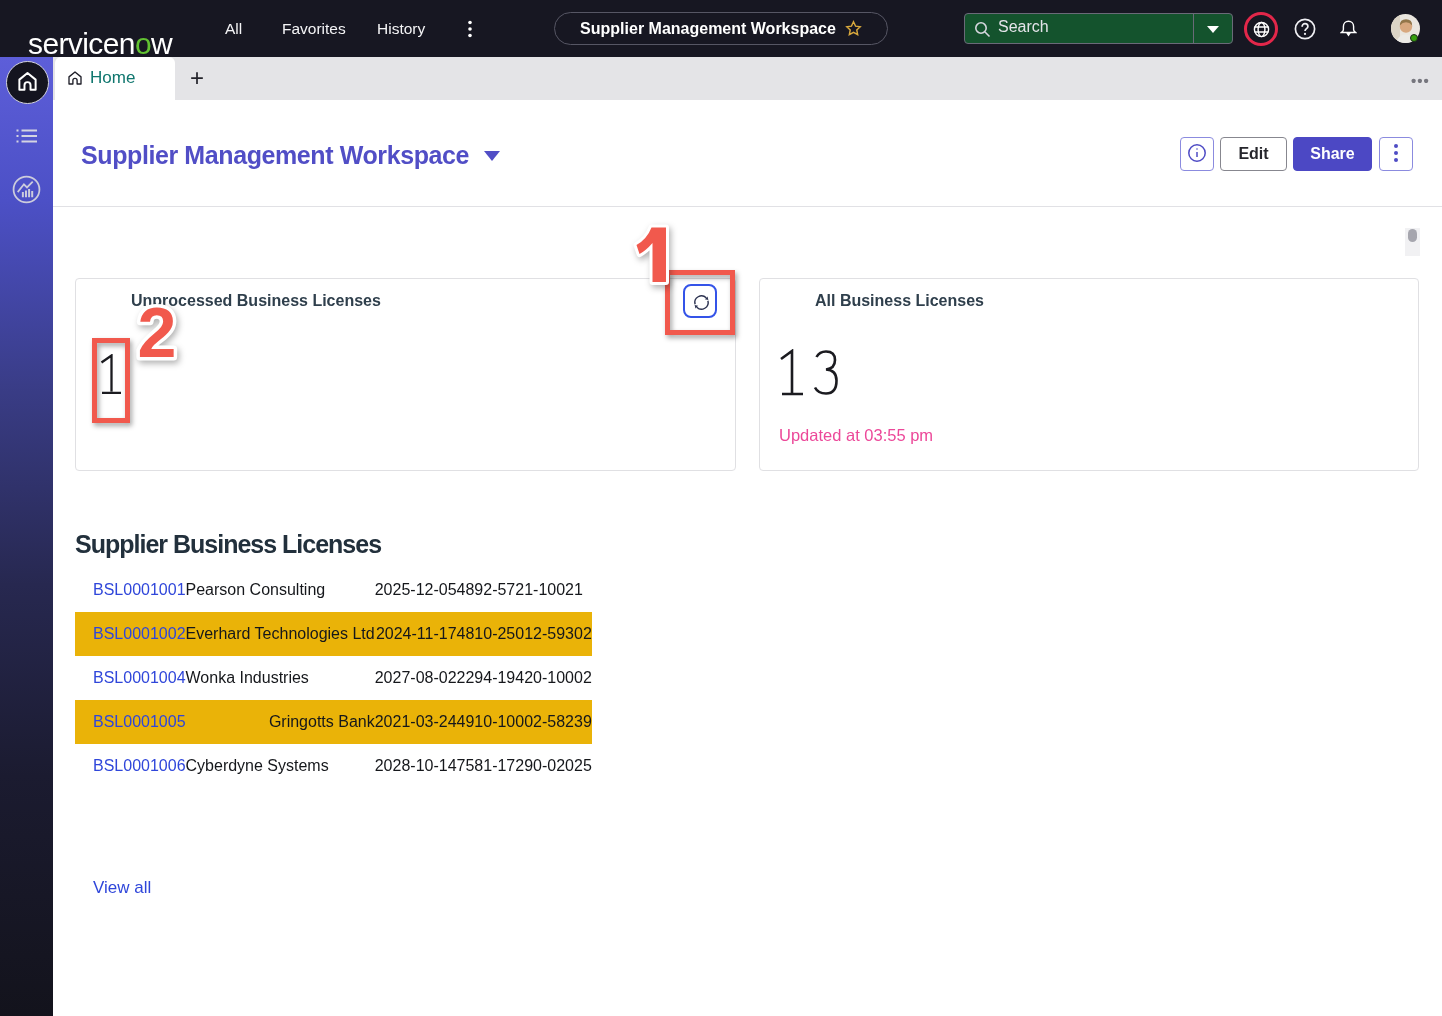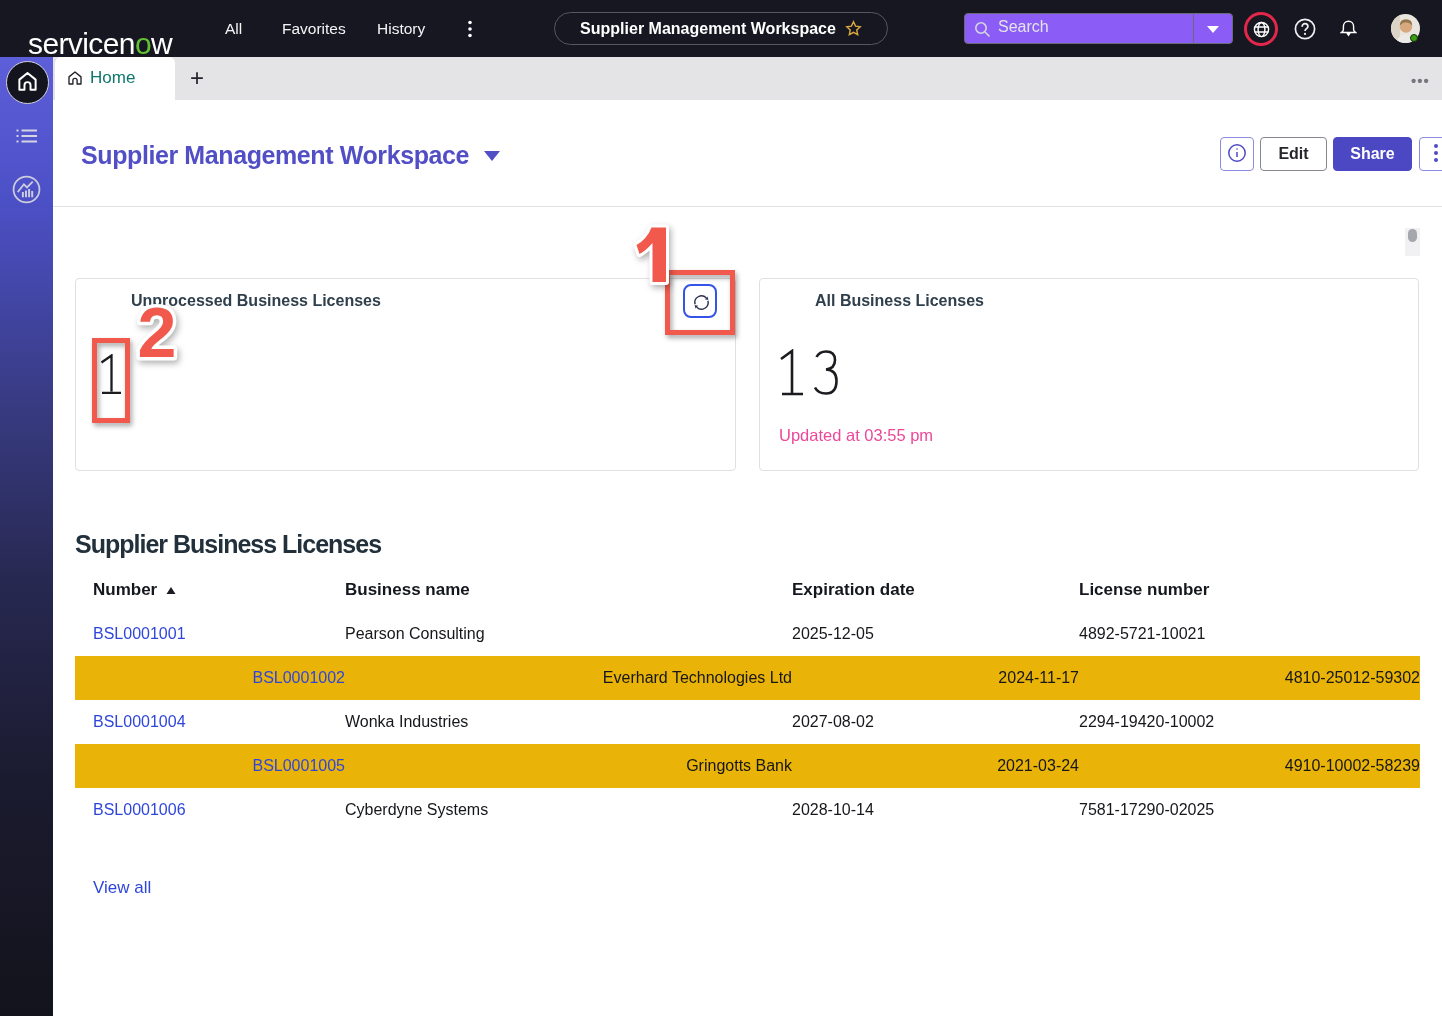--- a/index.html
+++ b/index.html
@@ -7,21 +7,21 @@
   body { font-family:"Liberation Sans", sans-serif; background:#fff; position:relative; }
   .abs { position:absolute; }
 
   
   .header { position:absolute; left:0; top:0; width:1442px; height:57px; background:#171722; }
   .logo { position:absolute; left:28px; top:28px; font-size:30px; font-weight:normal; color:#fff; letter-spacing:-0.6px; line-height:32px; }
   .logo .green { color:#62c232; }
   .nav { position:absolute; top:0; height:72px; line-height:57px; color:#f4f4f6; font-size:15.5px; font-weight:500; }
   .pill { position:absolute; left:554px; top:12px; width:334px; height:33px; border:1px solid #565664; border-radius:17px; color:#fff; font-size:16px; font-weight:bold; text-align:center; line-height:31px; }
   .pill svg { vertical-align:-3px; margin-left:9px; }
-  .search { position:absolute; left:964px; top:13px; width:269px; height:31px; background:#8b5cf6; border:1px solid #6a6a78; border-radius:4px; }
+  .search { position:absolute; left:964px; top:13px; width:269px; height:31px; background:#14532d; border:1px solid #6a6a78; border-radius:4px; }
   .search .divider { position:absolute; left:228px; top:0; width:1px; height:29px; background:#6a6a78; }
   .search .txt { position:absolute; left:33px; top:4px; font-size:16px; color:#e4e4ea; }
   .search .caret { position:absolute; left:242px; top:12px; width:0; height:0; border-left:6px solid transparent; border-right:6px solid transparent; border-top:7px solid #fff; }
   .globering { position:absolute; left:1244px; top:11.5px; width:34px; height:34px; border:3px solid #e3274a; border-radius:50%; }
   .avatar { position:absolute; left:1391px; top:14px; width:29px; height:29px; border-radius:50%; overflow:hidden; }
   .statusdot { position:absolute; left:1409.5px; top:33.5px; width:8px; height:8px; background:#36a00d; border:1px solid #1d2b1a; border-radius:50%; }
 
   
   .tabstrip { position:absolute; left:53px; top:57px; width:1389px; height:43px; background:#e4e4e7; }
   .tab { position:absolute; left:2px; top:0; width:120px; height:43px; background:#fff; border-radius:6px 6px 0 0; }
@@ -31,21 +31,21 @@
 
   
   .sidebar { position:absolute; left:0; top:57px; width:53px; height:959px;
     background:linear-gradient(180deg, #5d5ed9 0%, #4c50c6 15%, #393c85 35%, #272850 55%, #1b1b30 75%, #13131c 100%); }
   .homecircle { position:absolute; left:6px; top:4px; width:43px; height:43px; border-radius:50%; background:#14141f; border:1.5px solid #d3d3de; }
 
   
   .main { position:absolute; left:53px; top:100px; width:1389px; height:916px; background:#fff; }
   .title { position:absolute; left:28px; top:41px; font-size:25px; font-weight:bold; color:#514ec6; letter-spacing:-0.4px; }
   .titlecaret { position:absolute; left:431px; top:51px; width:0; height:0; border-left:8px solid transparent; border-right:8px solid transparent; border-top:10px solid #514ec6; }
-  .btn { position:absolute; top:37px; height:34px; border-radius:4px; background:#fff; font-size:16px; font-weight:bold; text-align:center; line-height:32px;margin-left:40px; }
+  .btn { position:absolute; top:37px; height:34px; border-radius:4px; background:#fff; font-size:16px; font-weight:bold; text-align:center; line-height:32px; }
   .btn.info { left:1127px; width:34px; border:1px solid #8b8bdf; }
   .btn.edit { left:1167px; width:67px; border:1px solid #87878f; color:#26262c; }
   .btn.share { left:1240px; width:79px; background:#4c48c4; color:#fff; border:1px solid #4c48c4; }
   .btn.kebab { left:1326px; width:34px; border:1px solid #8b8bdf; color:#4f4cc5; }
   .hr { position:absolute; left:0px; top:106px; width:1389px; height:1px; background:#e1e1e5; }
 
   .scrolltrack { position:absolute; left:1352px; top:128px; width:15px; height:28px; background:#f1f1f3; }
   .scrollthumb { position:absolute; left:1355px; top:129px; width:9px; height:13px; background:#a6a6ae; border-radius:5px; }
 
   .card { position:absolute; top:178px; height:193px; background:#fff; border:1px solid #e0e0e3; border-radius:4px; }
@@ -190,28 +190,20 @@
       <path d="M2 10 L13 2 V44 M3 45 h21"></path>
       <path d="M37.5 8 Q40.5 2.5 47 2.5 Q56 2.5 56 11 Q56 19.5 47 20.5 Q57.5 21 57.5 31.5 Q57.5 44.5 47 44.5 Q39 44.5 36 38.5"></path>
     </svg>
     <div class="updated">Updated at 03:55 pm</div>
   </div>
 
   <div class="sectionheading">Supplier Business Licenses</div>
 
   <table class="grid">
     <tbody>
-        <tr>
-      <th class="cpad" style="width:270px;">Number <svg width="10" height="9" viewBox="0 0 10 9" style="margin-left:4px">
-              <path d="M5 1 L9.5 8 H0.5 Z" fill="#1a1d24"></path>
-            </svg></th>
-      <th style="width:447px;">Business name</th>
-      <th style="width:287px;">Expiration date</th>
-      <th style="width:341px;">License number</th>
-    </tr>
     <tr>
           <td class="cpad link">BSL0001001</td>
           <td>Pearson Consulting</td>
           <td>2025-12-05</td>
           <td>4892-5721-10021</td>
         </tr>
     <tr class="g">
           <td class="cpad link">BSL0001002</td>
           <td>Everhard Technologies Ltd</td>
           <td>2024-11-17</td>

